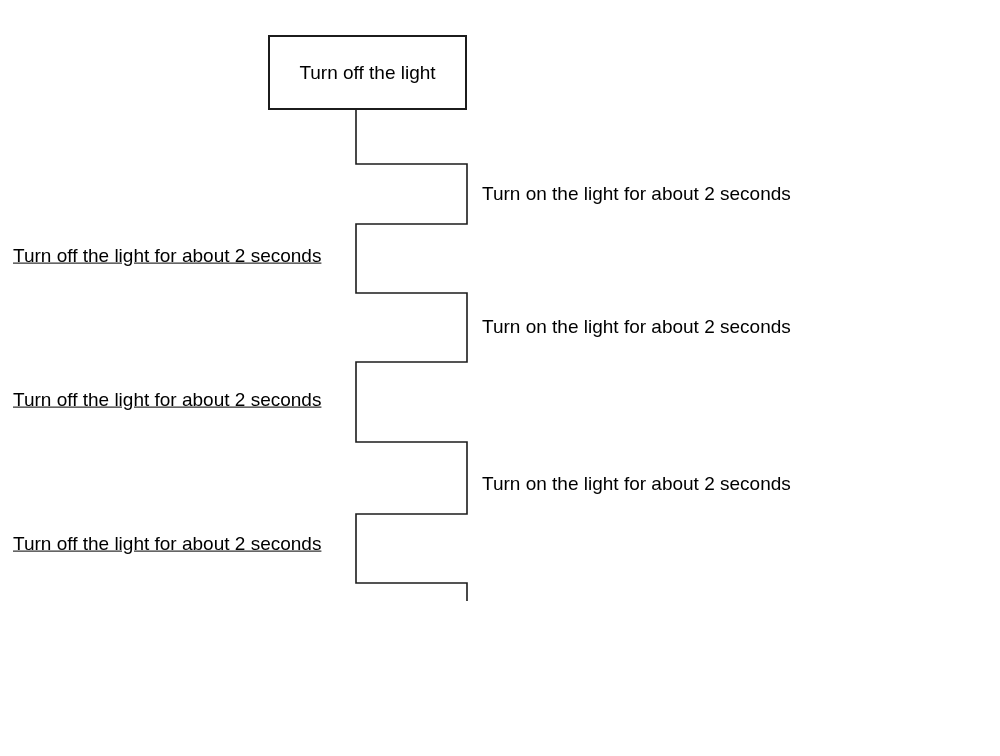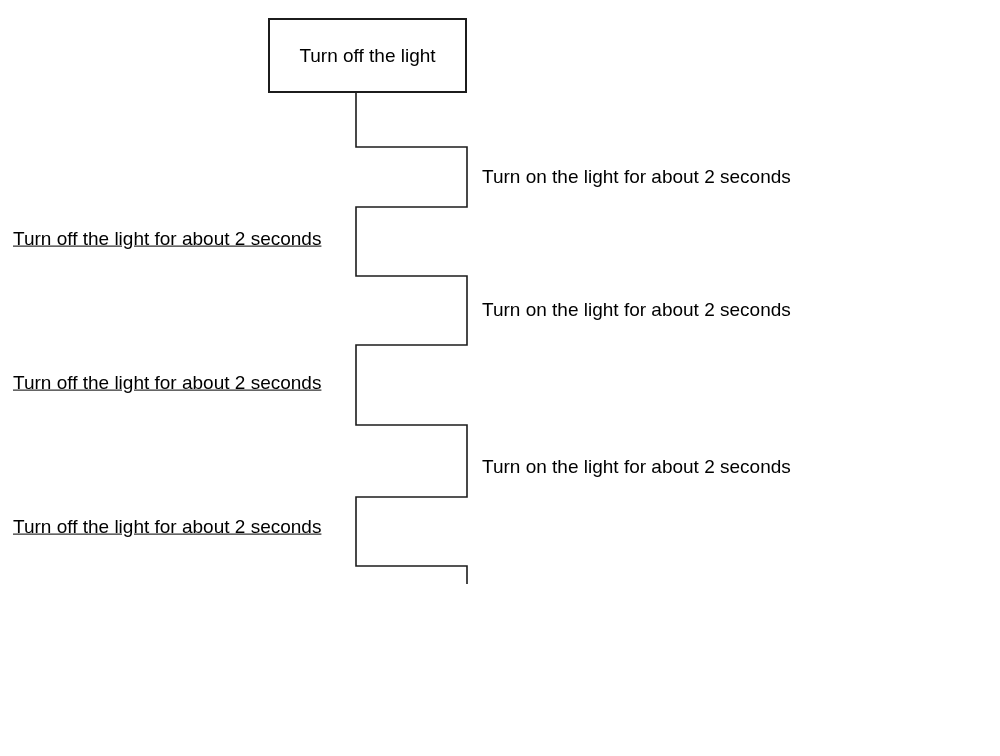--- a/index.html
+++ b/index.html
@@ -11,20 +11,21 @@
   html, body {
     background: var(--bg);
     font-family: "Liberation Sans", "DejaVu Sans", sans-serif;
   }
   .canvas {
     position: relative;
     width: 1000px;
     height: 584px;
     background: var(--bg);
     overflow: hidden;
+    margin-top: 17px;
   }
   .flow-svg {
     position: absolute;
     left: 0; top: 0;
     width: 1000px;
     height: 756px;
   }
   .flow-svg polyline {
     fill: none;
     stroke: var(--line);

